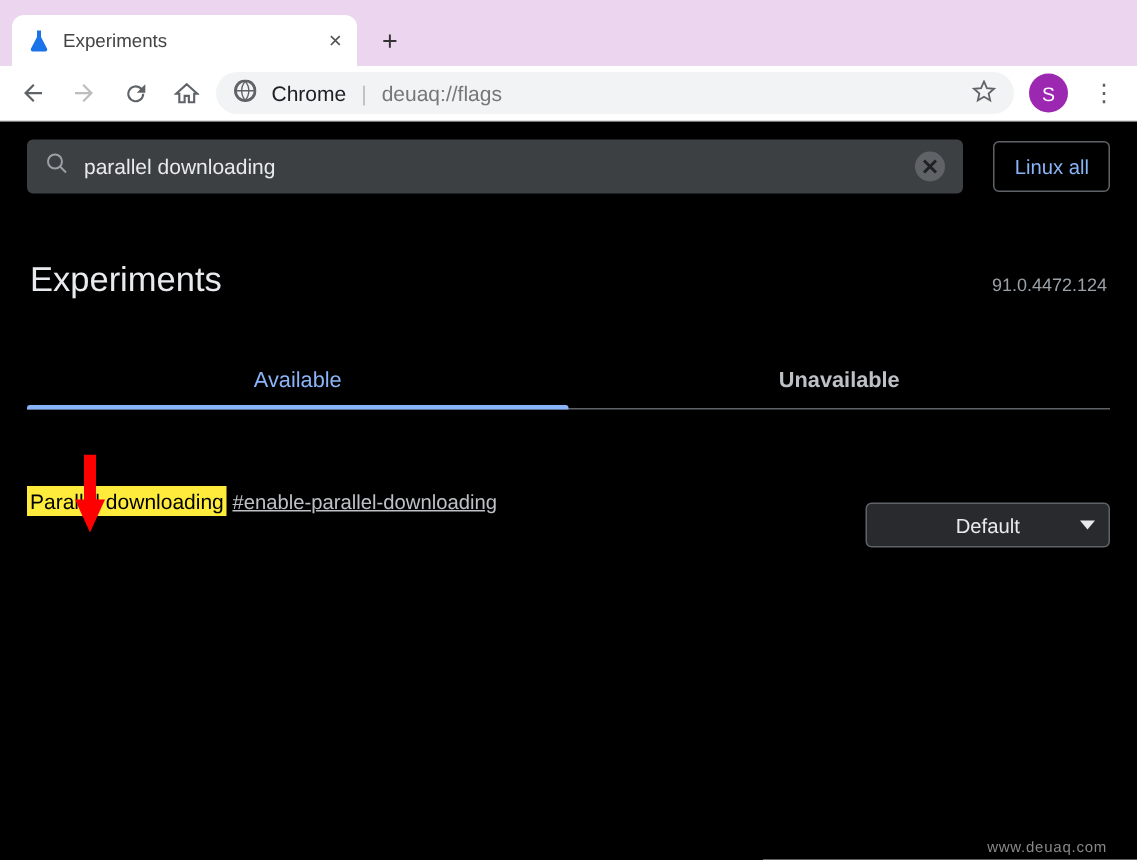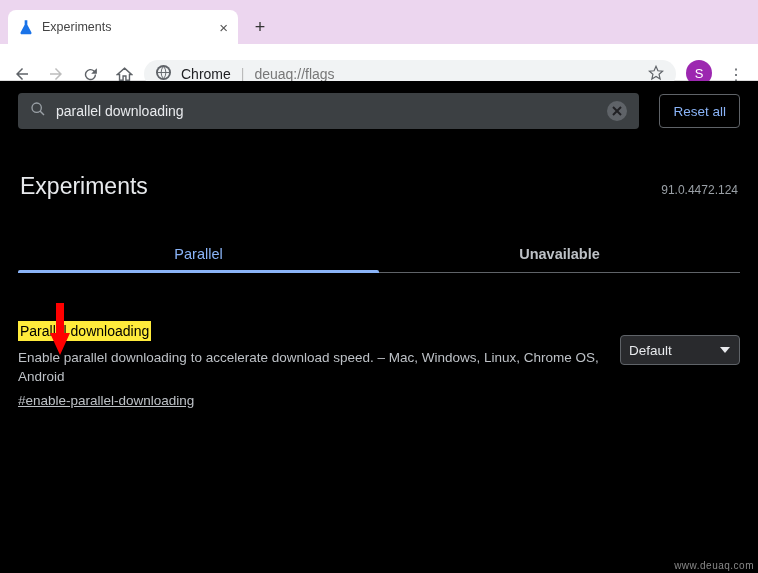--- a/index.html
+++ b/index.html
@@ -12,21 +12,21 @@
 
 
 .tab-strip { height:44px; background:#ecd6ef; display:flex; align-items:flex-end; padding-left:8px; position:relative; top:-28px; margin-bottom:-28px; pointer-events:none; }
 .tab-strip > * { pointer-events:auto; }
 .tab { width:230px; height:34px; background:#fff; border-radius:8px 8px 0 0; display:flex; align-items:center; padding:0 10px; font-size:12.5px; color:#444; gap:8px; position:relative; }
 .tab .favicon { width:16px; height:16px; display:flex; align-items:center; justify-content:center; }
 .tab .close { margin-left:auto; font-size:15px; color:#555; }
 .new-tab { width:28px; height:28px; display:flex; align-items:center; justify-content:center; margin-left:8px; margin-bottom:3px; font-size:18px; color:#333; }
 
 
-.toolbar { height:37px; background:#fff; border-bottom:1px solid #ddd; display:flex; padding:16px 8px; gap:6px; }
+.toolbar { height:37px; background:#fff; border-bottom:1px solid #ddd; display:flex; align-items:center; padding:16px 8px; gap:6px; }
 .nav-btn { width:28px; height:28px; display:flex; align-items:center; justify-content:center; color:#5f6368; }
 .nav-btn.disabled { color:#bdbdbd; }
 .omnibox { flex:1; height:28px; background:#f1f3f4; border-radius:14px; display:flex; align-items:center; padding:0 12px; gap:10px; color:#444; font-size:14px; }
 .omnibox .origin { color:#202124; }
 .omnibox .sep { color:#bbb; }
 .omnibox .path { color:#777; }
 .omnibox .star { margin-left:auto; color:#5f6368; }
 .avatar { width:26px; height:26px; border-radius:50%; background:#9c27b0; color:#fff; display:flex; align-items:center; justify-content:center; font-size:13px; font-weight:500; margin:0 4px; }
 .menu-btn { width:28px; height:28px; display:flex; align-items:center; justify-content:center; color:#5f6368; font-size:16px; }
 
@@ -49,25 +49,25 @@
 .tab-item.active { color:#8ab4f8; font-weight:500; }
 .tab-item.active::after { content:""; position:absolute; left:0; right:0; bottom:-1px; height:3px; background:#8ab4f8; border-radius:2px 2px 0 0; }
 
 .arrow { position:absolute; left:48px; top:222px; }
 
 .flag-block { margin-top:48px; display:flex; gap:20px; align-items:flex-start; }
 .flag-text { flex:1; font-size:13.5px; line-height:1.45; color:#bdc1c6; }
 .flag-title { background:#ffeb3b; color:#000; padding:0 2px; font-size:14px; display:inline-block; }
 .flag-desc { margin-top:6px; }
 .flag-link { text-decoration:underline; color:#bdc1c6; margin-top:4px; display:inline-block; }
-.flag-select { width:120px; height:30px; background:#292a2d; color:#e8eaed; border:1px solid #5f6368; border-radius:4px; padding:0 8px; font-size:13.5px; appearance:none; position:relative; }
+.flag-select { width:163px; height:30px; background:#292a2d; color:#e8eaed; border:1px solid #5f6368; border-radius:4px; padding:0 8px; font-size:13.5px; appearance:none; position:relative;text-align:center; }
 .select-wrap { position:relative; margin-top:14px; }
 .select-wrap::after { content:""; position:absolute; right:10px; top:12px; width:0; height:0; border-left:5px solid transparent; border-right:5px solid transparent; border-top:6px solid #e8eaed; pointer-events:none; }
 
-.watermark { position:absolute; right:4px; bottom:2px; font-size:10px; color:#888; letter-spacing:0.5px; }
+.watermark { position:absolute; right:20px; bottom:2px; font-size:10px; color:#888; letter-spacing:0.5px; }
 </style>
 </head>
 <body>
 
 <div class="titlebar">
   <div class="win-btn">
     <svg viewBox="0 0 12 12">
         <circle cx="6" cy="6" r="5.2" fill="none" stroke="#000" stroke-width="1.3"></circle>
         <circle cx="6" cy="6" r="2.2" fill="#000"></circle>
       </svg>
@@ -158,41 +158,40 @@
           </svg>
       </span>
       <span class="search-text">parallel downloading</span>
       <span class="clear-icon">
         <svg width="10" height="10" viewBox="0 0 10 10">
             <line x1="1" y1="1" x2="9" y2="9" stroke="#202124" stroke-width="2"></line>
             <line x1="9" y1="1" x2="1" y2="9" stroke="#202124" stroke-width="2"></line>
           </svg>
       </span>
     </div>
-    <button class="reset-btn">Reset all</button>
+    <button class="reset-btn">Linux all</button>
   </div>
 
   <div class="page-header">
     <div class="page-title">Experiments</div>
     <div class="version">91.0.4472.124</div>
   </div>
 
   <div class="tabs">
-    <div class="tab-item active">Parallel</div>
+    <div class="tab-item active">Available</div>
     <div class="tab-item">Unavailable</div>
   </div>
 
   <svg class="arrow" width="24" height="52">
     <polygon points="12,52 2,30 8,30 8,0 16,0 16,30 22,30" fill="#ff0000"></polygon>
   </svg>
 
   <div class="flag-block">
     <div class="flag-text">
       <span class="flag-title">Parallel downloading</span>
-      <div class="flag-desc">Enable parallel downloading to accelerate download speed. – Mac, Windows, Linux, Chrome OS, Android</div>
       <a class="flag-link">#enable-parallel-downloading</a>
     </div>
     <div class="select-wrap">
       <select class="flag-select">
         <option>Default</option>
       </select>
     </div>
   </div>
 
   <div class="watermark">www.deuaq.com</div>

